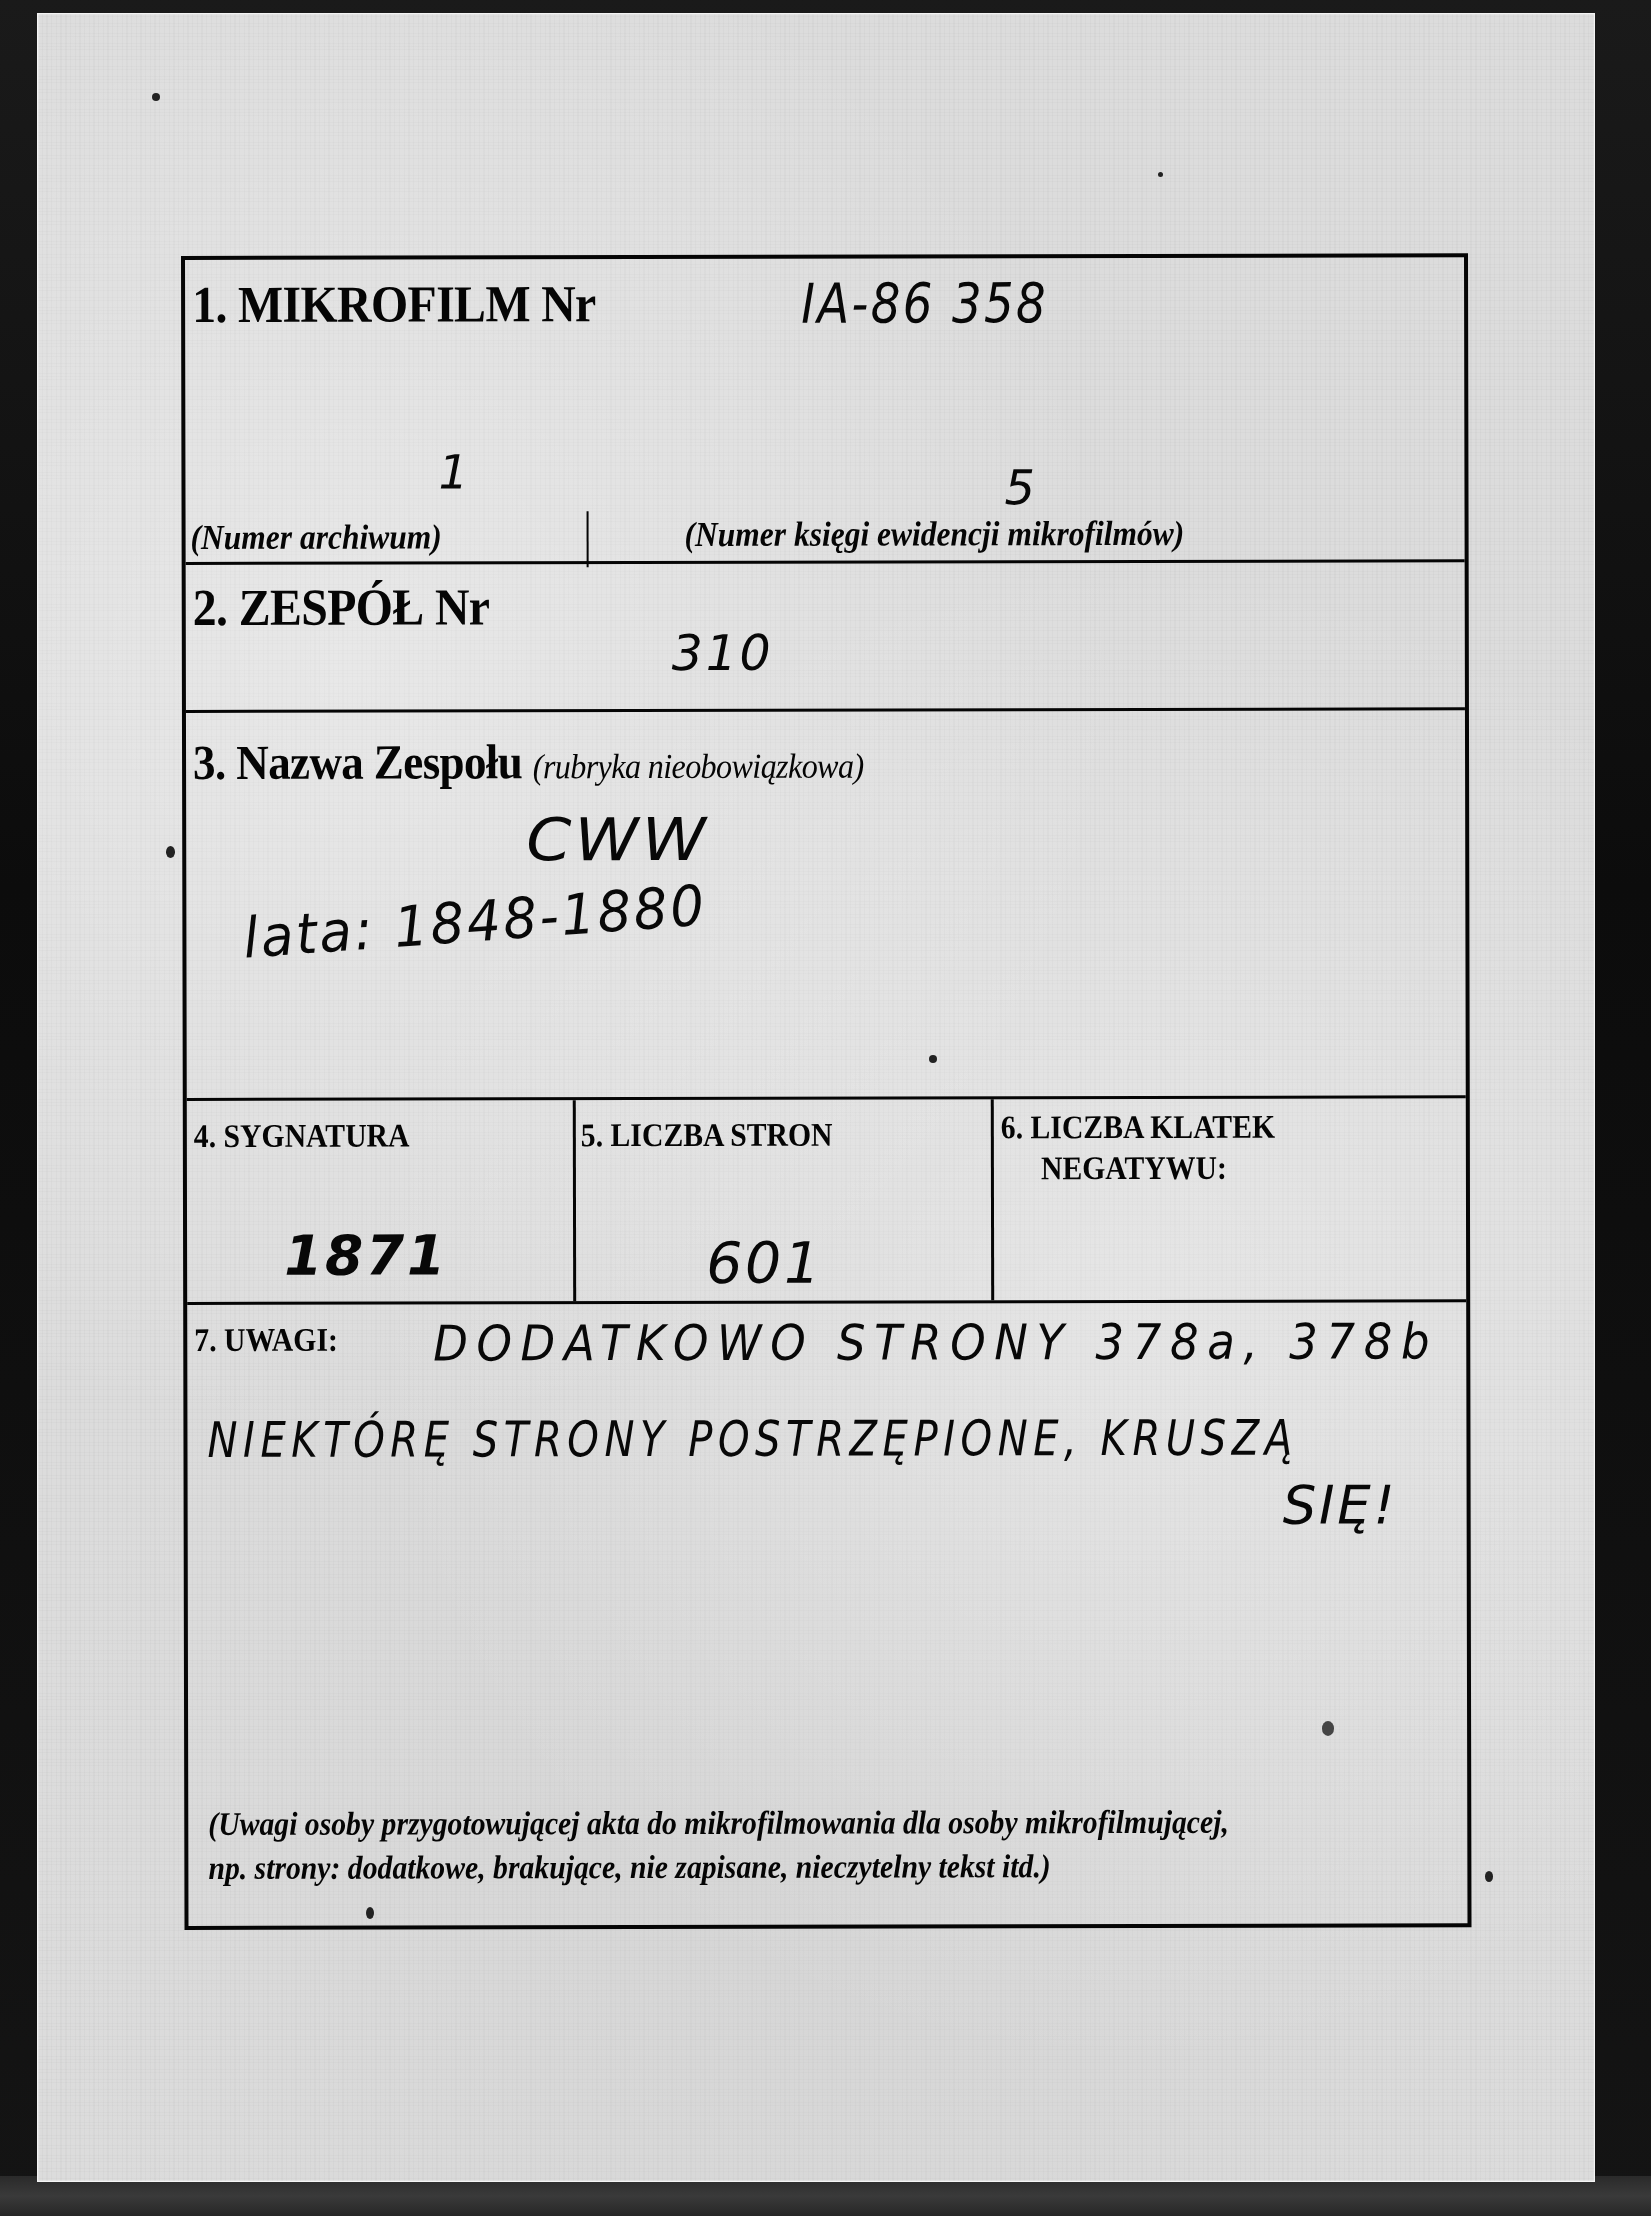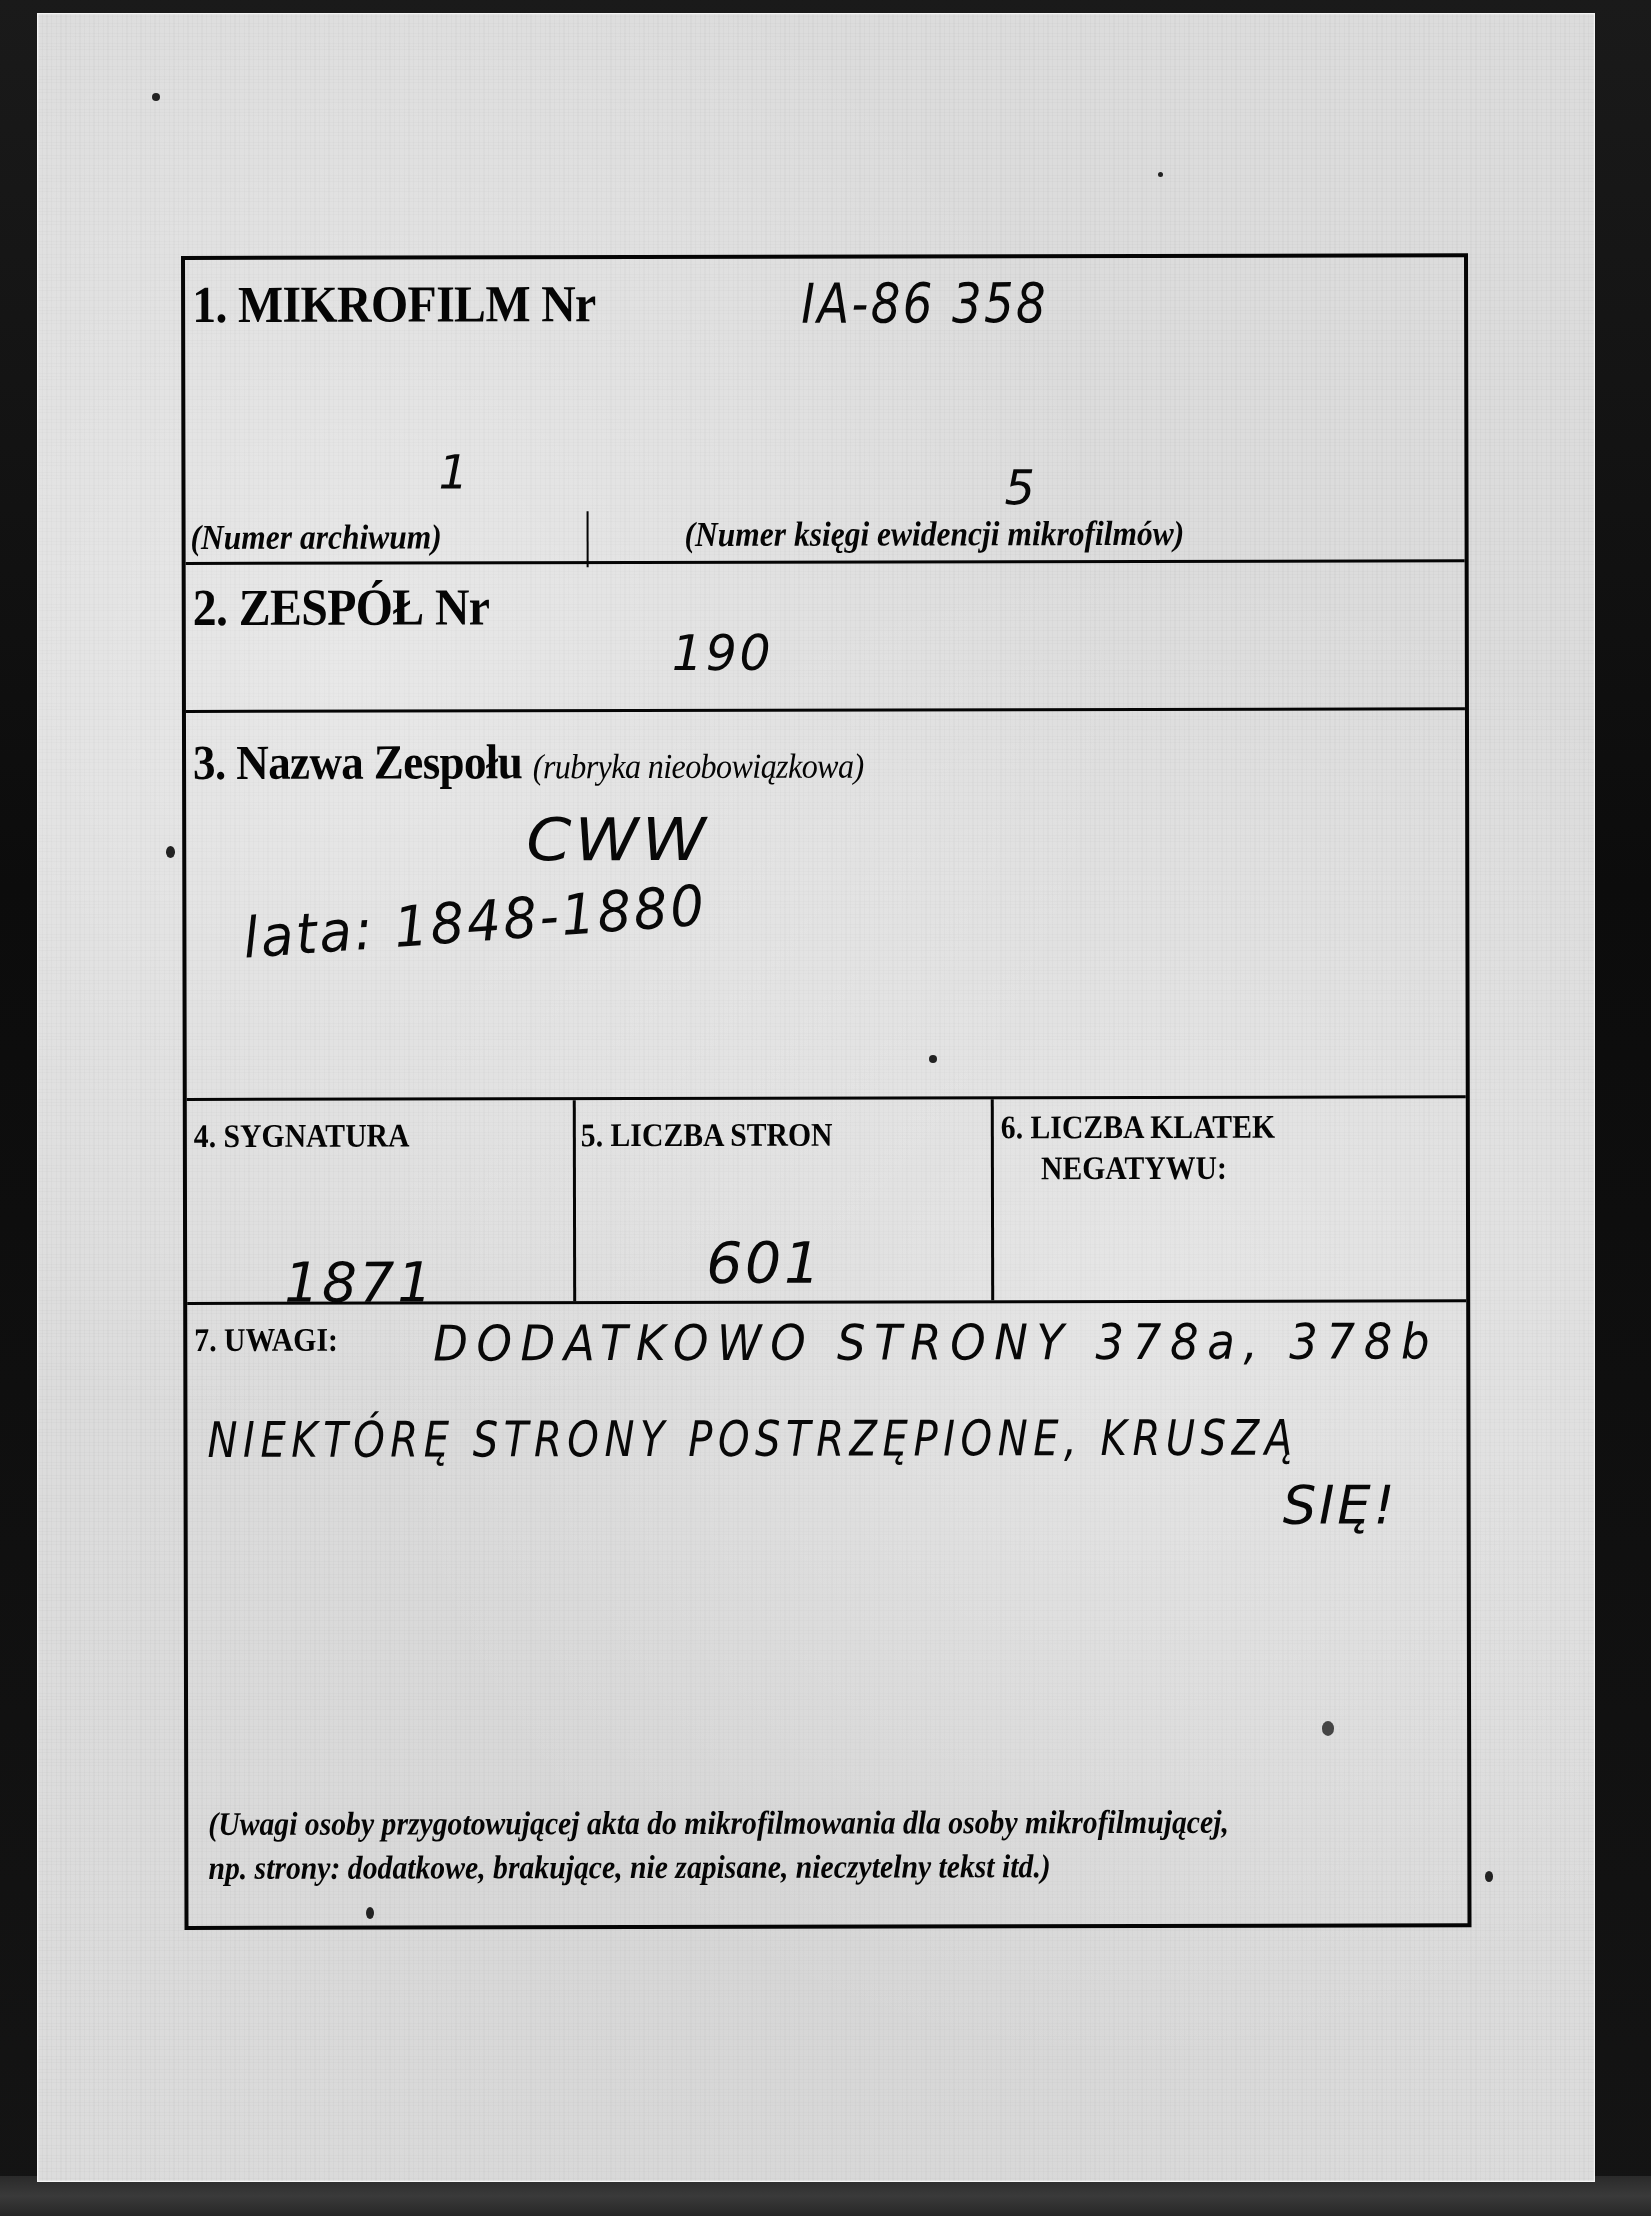--- a/index.html
+++ b/index.html
@@ -137,38 +137,38 @@
     <div class="hand" style="left:253px; top:185px; font-size:47px;">1</div>
     <div class="hand" style="left:819px; top:201px; font-size:48px;">5</div>
 
     <div class="lbl-italic" style="left:5.3px; top:258px;">(Numer archiwum)</div>
     <div class="tick" style="left:401px; top:252px; height:56px;"></div>
     <div class="lbl-italic" style="left:499px; top:256px;">(Numer księgi ewidencji mikrofilmów)</div>
   </div>
 
   <div class="row" style="top:305px; height:148px;">
     <div class="lbl-big" style="left:6.7px; top:13.3px;">2. ZESPÓŁ  Nr</div>
-    <div class="hand" style="left:486px; top:61px; font-size:49px;">190</div>
+    <div class="hand" style="left:486px; top:61px; font-size:49px;">310</div>
   </div>
 
   <div class="row" style="top:453px; height:388px;">
     <div class="lbl-big" style="left:6.7px; top:21px; font-size:49px;">
       <span>3. Nazwa Zespołu</span>
       <span class="lbl-italic-normal">(rubryka nieobowiązkowa)</span>
     </div>
     <div class="hand" style="left:340px; top:93px; font-size:59px; transform:scaleX(1.1);">CWW</div>
     <div class="hand" style="left:57px; top:193px; font-size:56px; transform:rotate(-4deg) scaleX(0.95);">lata: 1848-1880</div>
   </div>
 
   <div class="row" style="top:841px; height:204px;">
     <div class="vsep" style="left:386px;"></div>
     <div class="vsep" style="left:804px;"></div>
 
     <div class="lbl-small" style="left:6.7px; top:14.6px;">4. SYGNATURA</div>
-    <div class="hand" style="left:97px; top:150px; font-size:55px;">1871</div>
+    <div class="hand" style="left:97px; top:123px; font-size:55px;font-weight:bold;">1871</div>
 
     <div class="lbl-small" style="left:394px; top:14.6px;">5. LICZBA  STRON</div>
     <div class="hand" style="left:519px; top:130px; font-size:57px;">601</div>
 
     <div class="lbl-small" style="left:814px; top:8px;">6. LICZBA  KLATEK</div>
     <div class="lbl-small" style="left:854px; top:49px;">NEGATYWU:</div>
     <div class="hand" style="left:866px; top:126px; font-size:47px;"></div>
   </div>
 
   <div class="row last" style="top:1045px; height:622px;">

